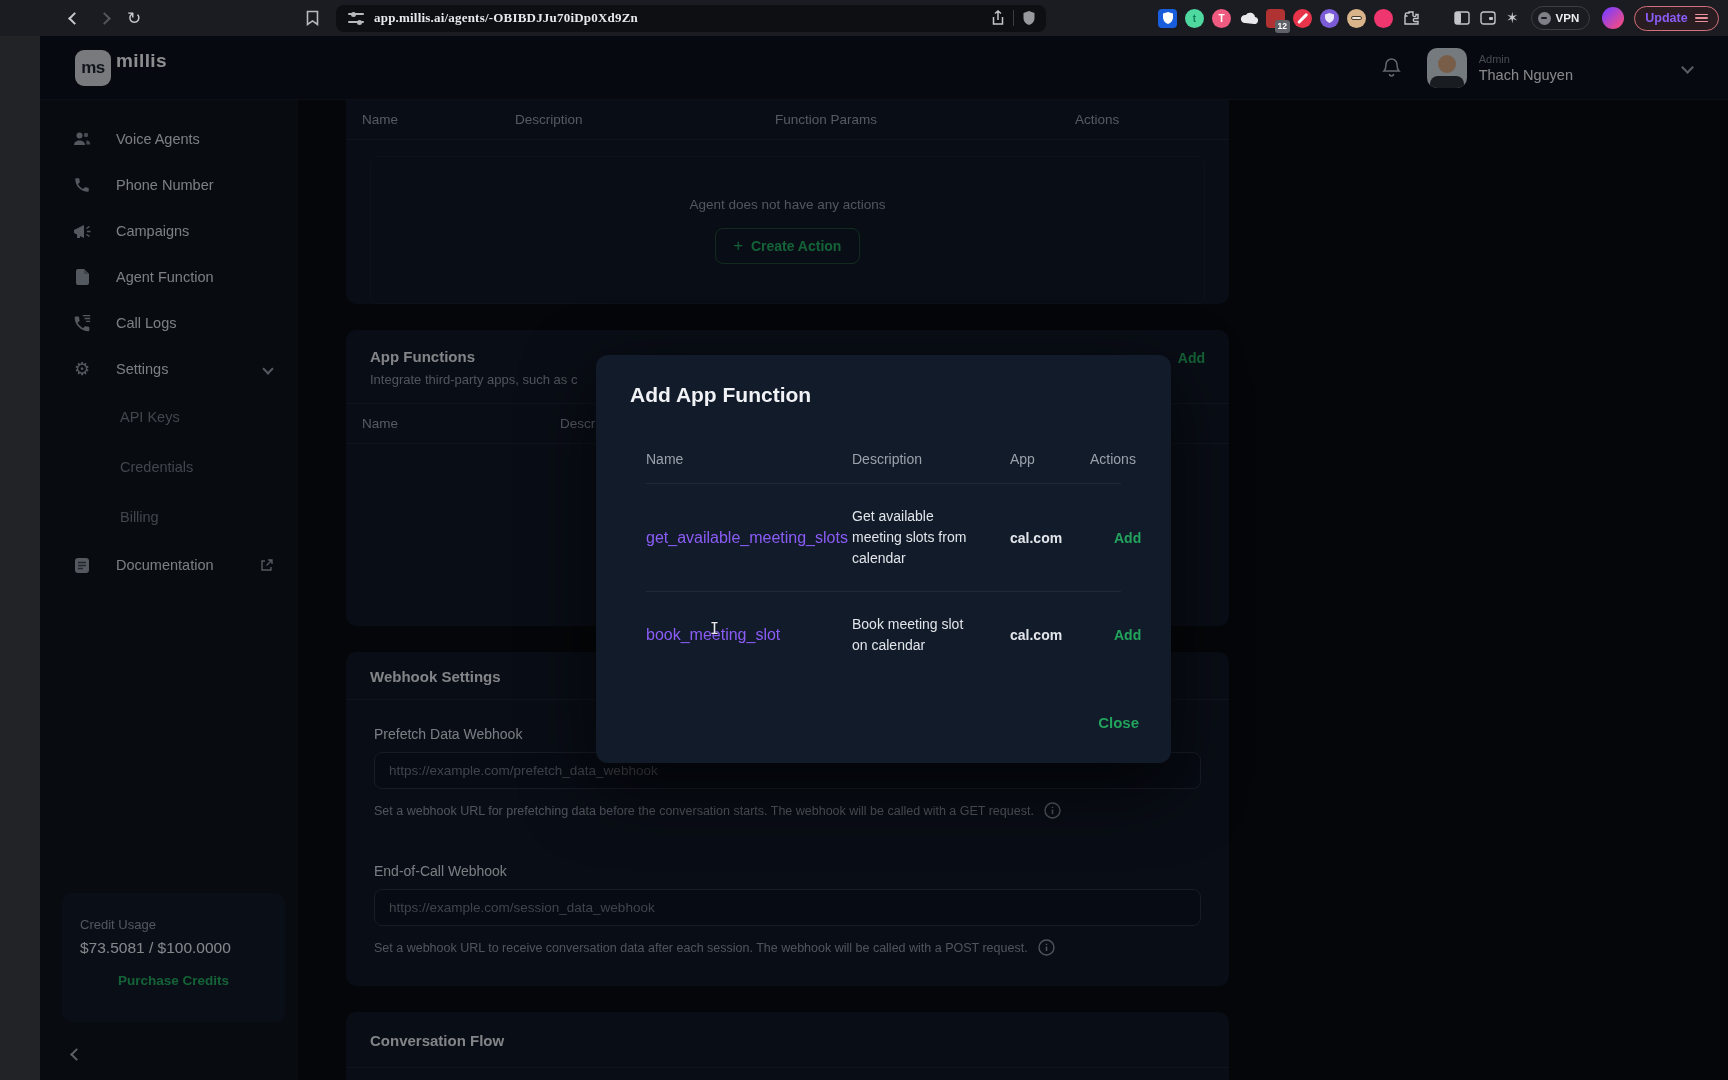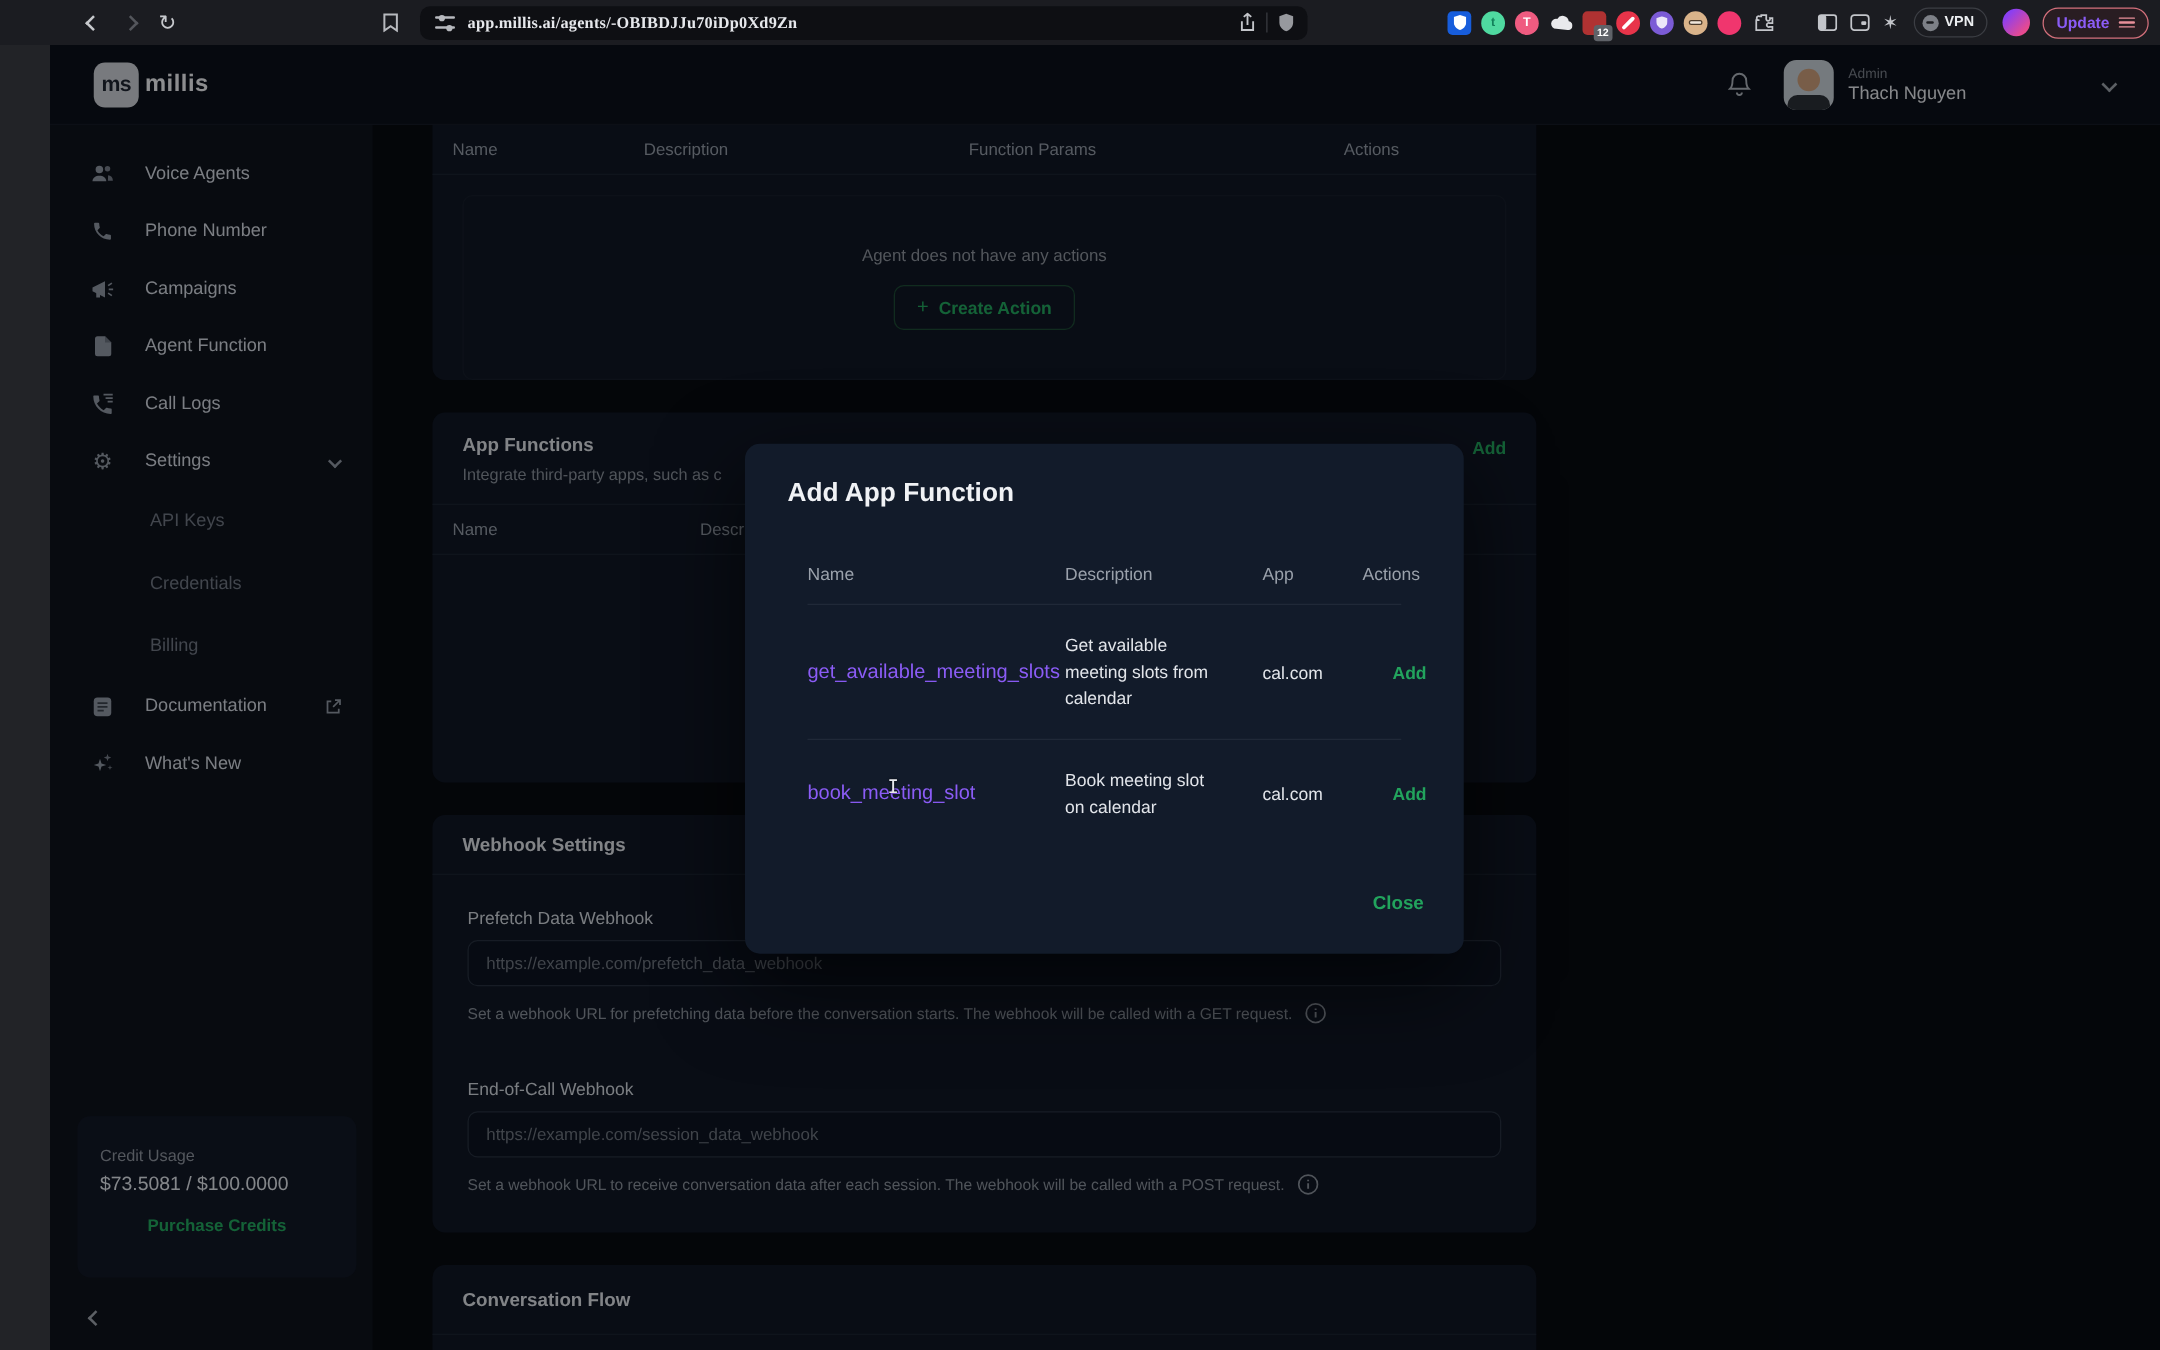--- a/index.html
+++ b/index.html
@@ -46,21 +46,21 @@
   .update-label { font-size:12.5px; font-weight:bold; color:#8b5cf6; }
   .hamburger { width:13px; height:9px; display:flex; flex-direction:column; justify-content:space-between; }
   .hamburger span { height:1.8px; background:#e9909a; border-radius:1px; }
 
   
   .gutter { position:absolute; left:0; top:36px; width:40px; bottom:0; background:#222327; z-index:5; }
   .app { position:absolute; left:40px; top:36px; right:0; bottom:0; background:#070a10; z-index:10; }
 
   .app-header { height:64px; background:#0b1019; display:flex; align-items:center;
     padding:0 28px 0 35px; border-bottom:1px solid #141a25; }
-  .logo { display:flex; align-items:center; gap:1px; }
+  .logo { display:flex; gap:1px; }
   .logo-badge { width:36px; height:36px; background:#c9ccd2; color:#1d2430; border-radius:9px;
     display:flex; align-items:center; justify-content:center; font-weight:bold; font-size:17px; letter-spacing:-0.5px; }
   .logo-name { color:#e9ebef; font-size:19px; font-weight:bold; letter-spacing:.4px; margin-left:4px; }
   .header-right { margin-left:auto; display:flex; align-items:center; }
   .bell { margin-right:26px; }
   .user-avatar { width:40px; height:40px; border-radius:10px; background:#c4cbd2; position:relative; overflow:hidden; }
   .user-avatar .head { position:absolute; top:7px; left:11px; width:18px; height:18px; border-radius:50%; background:#c89c78; }
   .user-avatar .suit { position:absolute; bottom:-4px; left:3px; width:34px; height:16px; border-radius:8px 8px 0 0; background:#2b3036; }
   .user-meta { margin-left:12px; margin-right:110px; }
   .user-role { color:#777d87; font-size:11px; }
@@ -128,21 +128,21 @@
   .modal { position:absolute; left:596px; top:355px; width:575px; height:408px; background:#121b2a;
     border-radius:12px; z-index:60; box-shadow:0 24px 70px rgba(0,0,0,.65); padding:28px 34px; }
   .modal-title { color:#f0f2f5; font-size:21px; font-weight:bold; }
   .m-table { margin-top:44px; padding:0 16px; }
   .m-grid { display:grid; grid-template-columns:206px 158px 80px 1fr; align-items:center; }
   .m-head { color:#9aa1ab; font-size:14px; padding-bottom:16px; border-bottom:1px solid #202938; }
   .m-row { padding:22px 0; border-bottom:1px solid #202938; }
   .m-row:last-child { border-bottom:none; }
   .m-name { color:#8b5cf6; font-size:16px; }
   .m-desc { color:#e2e5ea; font-size:14px; line-height:1.5; padding-right:28px; }
-  .m-app { color:#e2e5ea; font-size:14px; }
+  .m-app { color:#e2e5ea; font-size:14px;font-weight:bold; }
   .m-add { color:#22a45d; font-size:14px; font-weight:bold; padding-left:24px; }
   .modal-close { position:absolute; right:32px; bottom:32px; color:#22a45d; font-size:15px; font-weight:bold; }
 
   .ibeam { position:absolute; left:710px; top:620px; z-index:70; color:#e7e9ec; font-size:15px;
     font-family:"DejaVu Sans Mono", monospace; text-shadow:0 0 2px rgba(0,0,0,.8); }
 
   svg { display:block; }
 </style>
 </head>
 <body>
@@ -360,30 +360,20 @@
         </span>
         <span class="lbl">Documentation</span>
         <span class="ext-link">
           <svg width="14" height="14" viewBox="0 0 14 14">
               <path d="M5 3H2v9h9V9" fill="none" stroke="#8d95a0" stroke-width="1.4"></path>
               <path d="M8 2h4v4M12 2L6.5 7.5" fill="none" stroke="#8d95a0" stroke-width="1.4"></path>
             </svg>
         </span>
       </div>
 
-      <div class="side-item">
-        <span class="icn">
-          <svg width="18" height="18" viewBox="0 0 18 18">
-              <path d="M7 5l1.2 3.8L12 10l-3.8 1.2L7 15l-1.2-3.8L2 10l3.8-1.2z" fill="#8d95a0"></path>
-              <path d="M13 1l.7 2.1L16 4l-2.3.9L13 7l-.7-2.1L10 4l2.3-.9z" fill="#8d95a0" opacity=".8"></path>
-              <path d="M15 10l.5 1.5L17 12l-1.5.5L15 14l-.5-1.5L13 12l1.5-.5z" fill="#8d95a0" opacity=".7"></path>
-            </svg>
-        </span>
-        <span class="lbl">What's New</span>
-      </div>
 
       <div class="credit-panel">
         <div class="credit-title">Credit Usage</div>
         <div class="credit-value">$73.5081 / $100.0000</div>
         <a class="credit-link">Purchase Credits</a>
       </div>
 
       <div class="collapse-btn">
           <div class="chev2"></div>
         </div>

